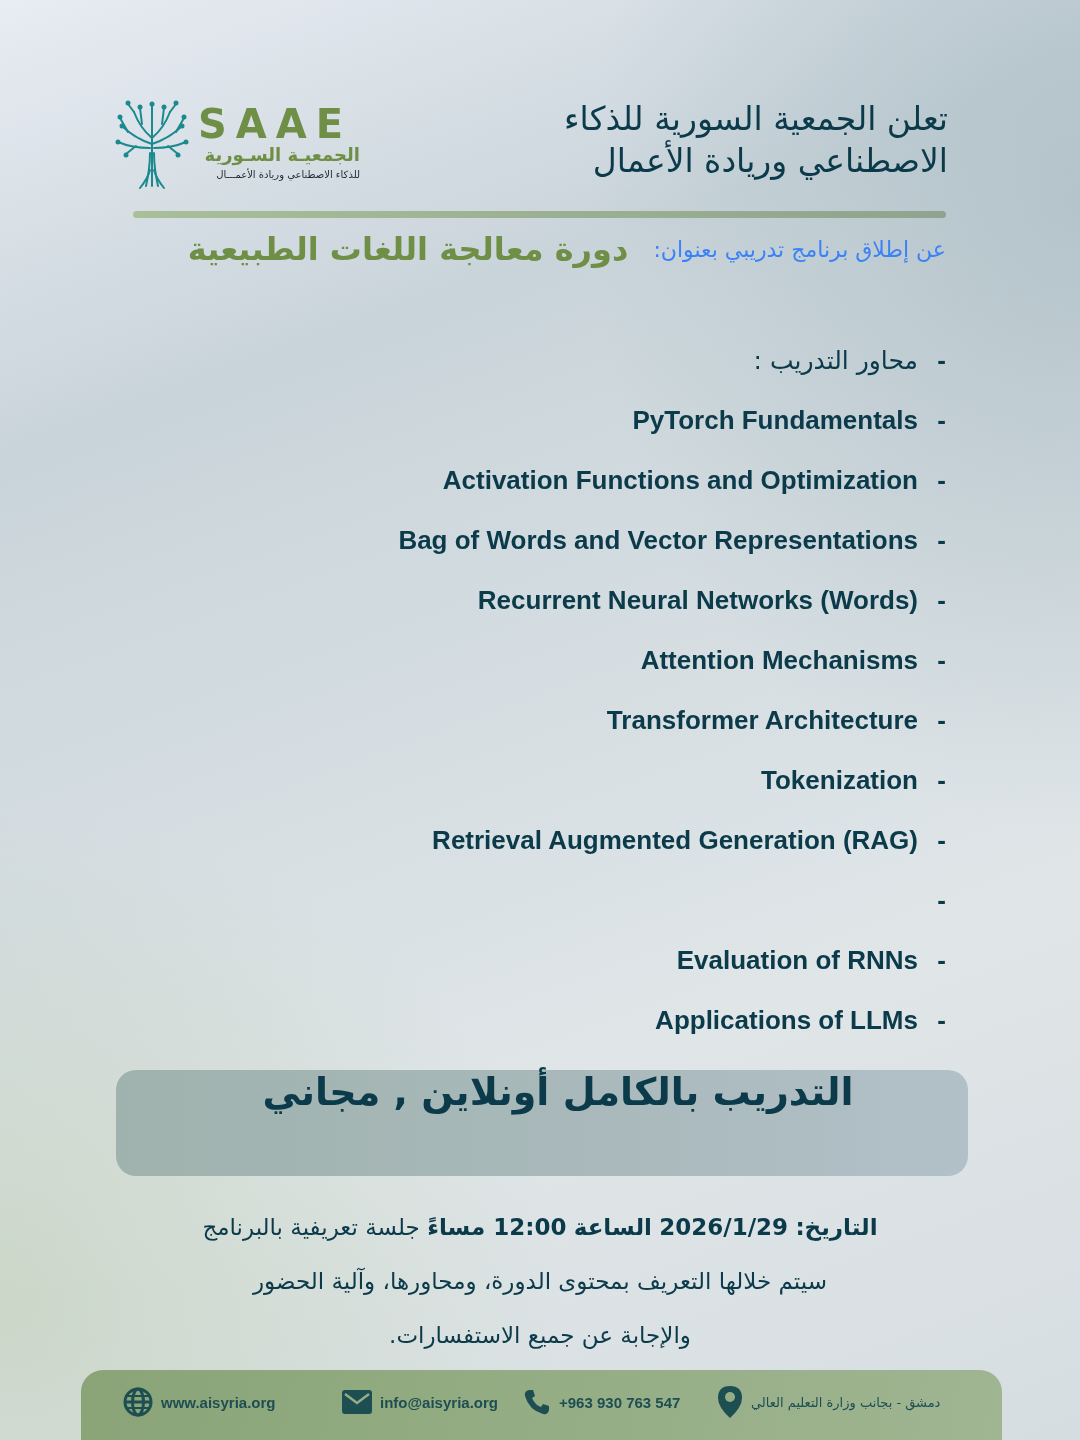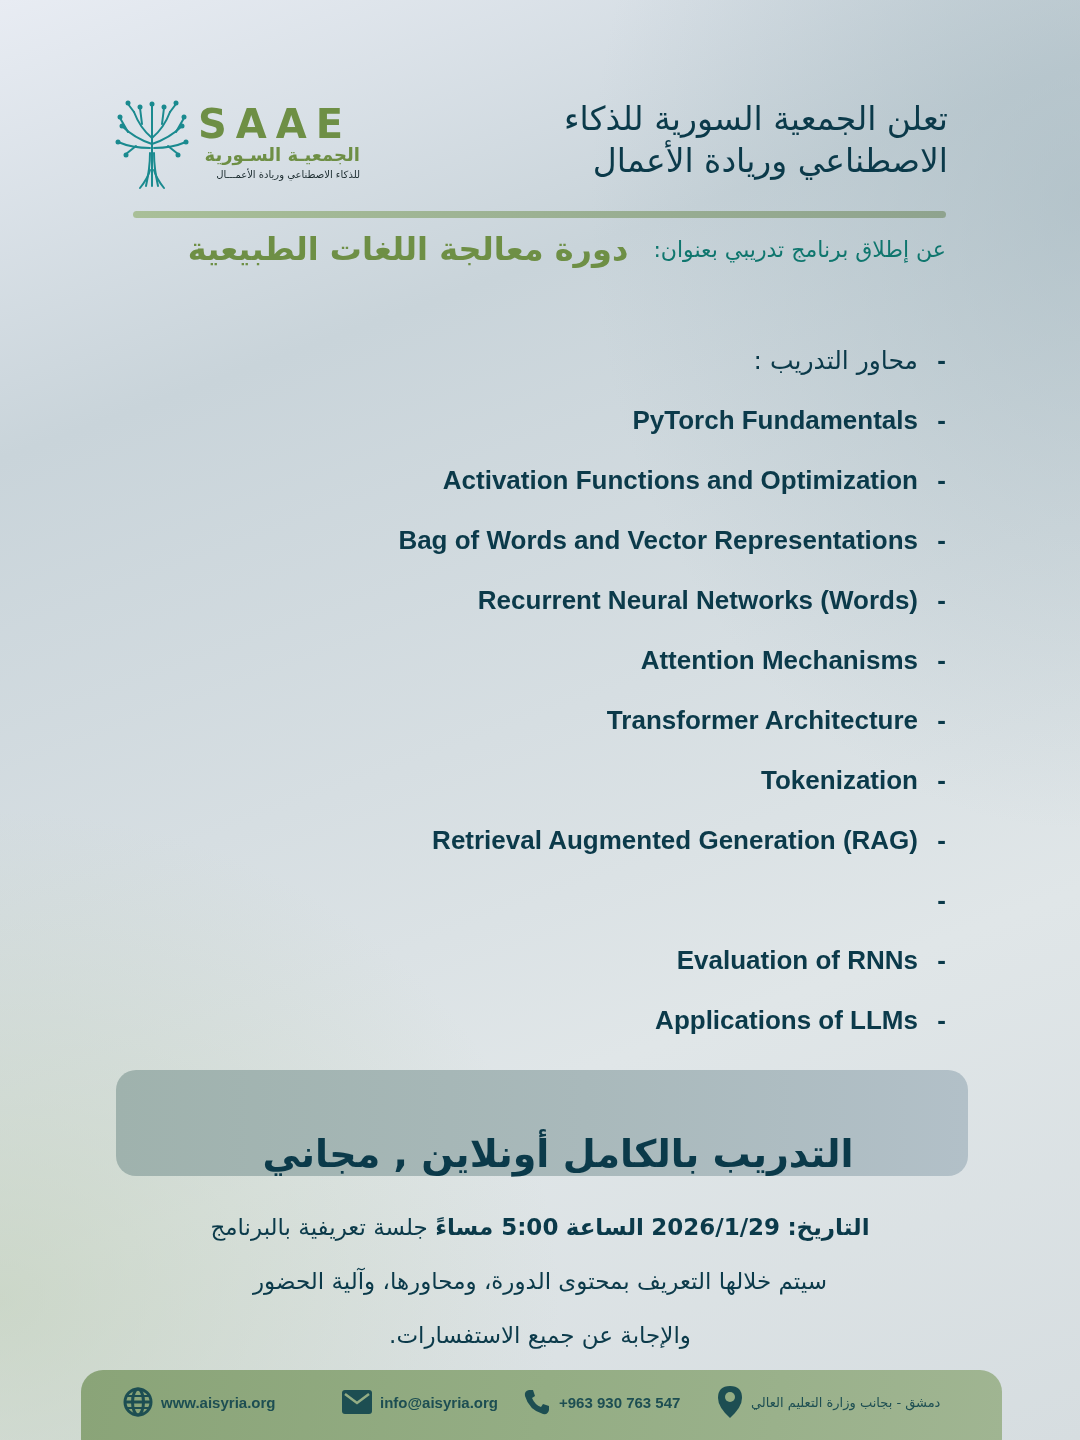--- a/index.html
+++ b/index.html
@@ -44,41 +44,41 @@
   .separator {
     position: absolute; left: 133px; top: 211px; width: 813px; height: 7px;
     border-radius: 4px;
     background: linear-gradient(90deg, #a9bf98, #8fa38e);
   }
 
   .subtitle {
     position: absolute; right: 134px; top: 230px; width: 830px;
     direction: rtl; text-align: right; white-space: nowrap;
   }
-  .subtitle .intro { font-size: 22px; color: #0f766e; vertical-align: middle; }
+  .subtitle .intro { font-size: 22px; color: #3b82f6; vertical-align: middle; }
   .subtitle .course {
     font-size: 32px; font-weight: bold; color: #6e8f45; vertical-align: middle; margin-right: 20px;
   }
 
   
   .topics { position: absolute; right: 134px; top: 330px; width: 700px; }
   .topic-row {
     height: 60px; display: flex; justify-content: flex-end; align-items: center;
     font-family: "Liberation Sans", sans-serif; font-weight: bold; font-size: 26px;
     color: #0b3a4a; white-space: nowrap;
   }
   .topic-row .dash { width: 28px; text-align: right; display: inline-block; }
   .topic-row.ar .label { direction: rtl; font-family: "DejaVu Sans", sans-serif; font-weight: normal; font-size: 25px; }
 
   
   .banner {
     position: absolute; left: 116px; top: 1070px; width: 852px; height: 106px;
     border-radius: 20px;
     background: linear-gradient(90deg, #9fb2ad 0%, #a9b9bb 55%, #b2c0c8 100%);
-    display: flex; align-items: flex-end; justify-content: center; padding-left: 32px;
+    display: flex; align-items: flex-start; justify-content: center; padding-left: 32px;
   }
   .banner-text {
     direction: rtl; font-family: "DejaVu Sans", sans-serif; font-weight: bold;
     font-size: 38px; color: #0b3a4a;
   }
 
   
   .info {
     position: absolute; left: 140px; top: 1200px; width: 800px;
     direction: rtl; text-align: center; color: #0b3a4a;
@@ -215,21 +215,21 @@
 
   <div class="banner">
     <span class="banner-text">التدريب بالكامل أونلاين , مجاني</span>
   </div>
 
   <div class="info">
     <div class="info-line">
       <b>التاريخ:</b>
       <b>2026/1/29</b>
       <b>الساعة</b>
-      <b>5:00 مساءً</b>
+      <b>12:00 مساءً</b>
       <span>جلسة تعريفية بالبرنامج</span>
     </div>
     <div class="info-line">سيتم خلالها التعريف بمحتوى الدورة، ومحاورها، وآلية الحضور</div>
     <div class="info-line">والإجابة عن جميع الاستفسارات.</div>
   </div>
 
   <div class="footer">
     <div class="footer-item" style="left:42px;">
       <svg width="30" height="30" viewBox="0 0 30 30">
         <circle cx="15" cy="15" r="13" fill="none" stroke="#1d4e52" stroke-width="3"></circle>

